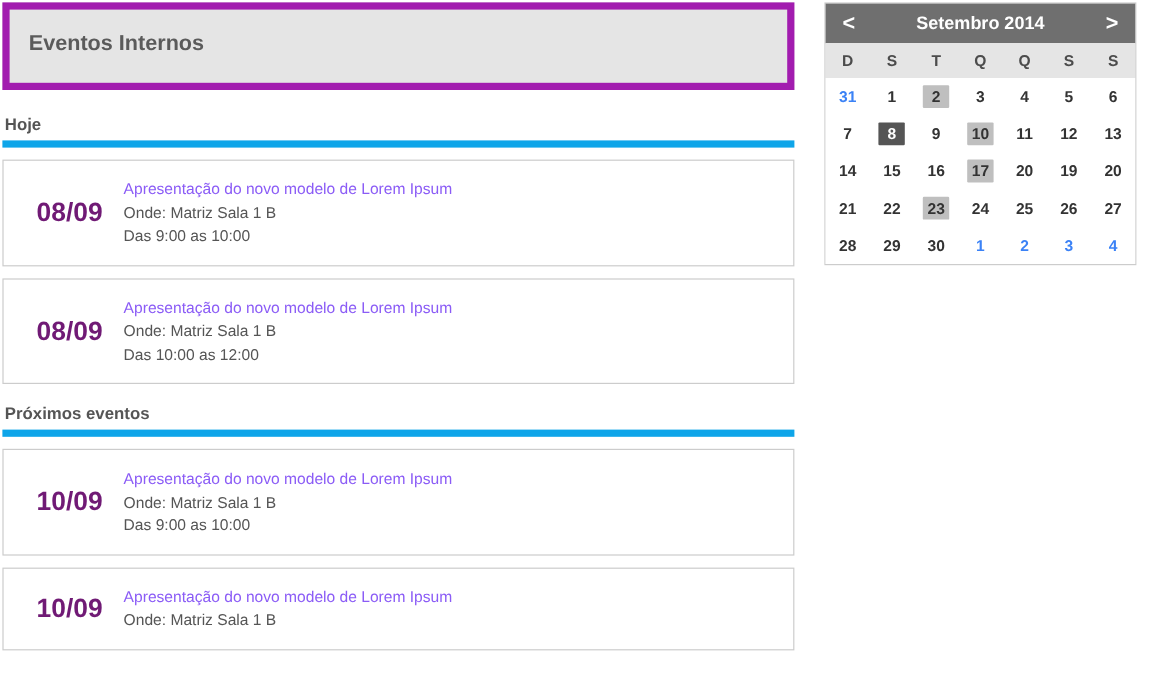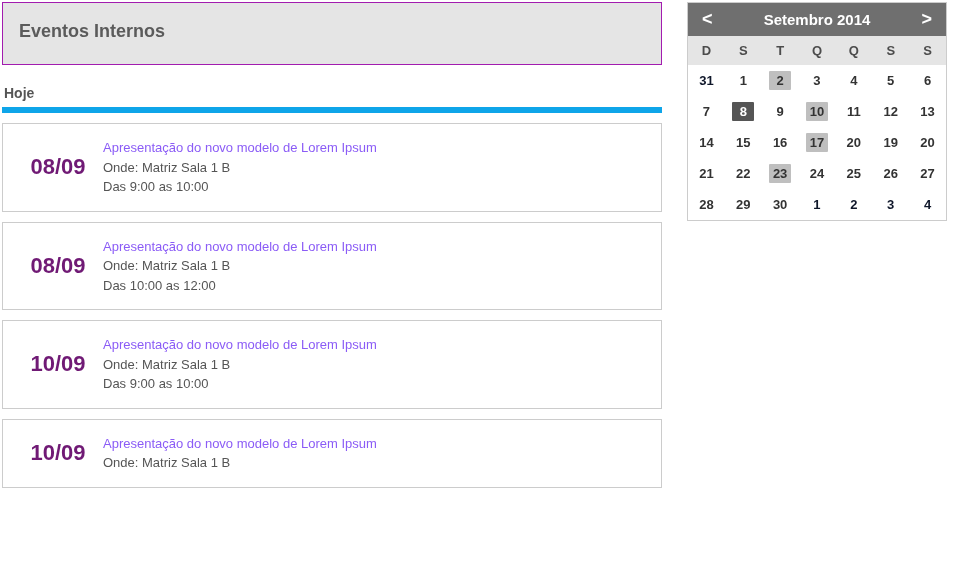--- a/index.html
+++ b/index.html
@@ -13,21 +13,21 @@
     gap: 25px;
   }
   .left {
     width: 660px;
   }
   .right {
     width: 260px;
   }
   .page-title-bar {
     background: #e5e5e5;
-    border: 1px solid #a21caf;
+    border: 6px solid #a21caf;
     padding: 18px 16px 22px 16px;
     margin-bottom: 14px;
   }
   .page-title {
     font-size: 18px;
     font-weight: bold;
     color: #5b5b5b;
   }
   .section-label {
     font-size: 14px;
@@ -103,21 +103,21 @@
     background: #fff;
   }
   .cal-cell {
     text-align: center;
     padding: 6px 0;
     font-size: 13px;
     font-weight: bold;
     color: #333;
     cursor: pointer;
   }
-  .cal-cell.other { color: #0f172a; }
+  .cal-cell.other { color: #3b82f6; }
   .cal-cell .box {
     display: inline-block;
     min-width: 22px;
     padding: 2px 3px;
     border-radius: 1px;
   }
   .cal-cell.selected .box {
     background: #555;
     color: #fff;
   }
@@ -147,20 +147,21 @@
 
   <div class="event-card">
     <div class="event-date">08/09</div>
     <div class="event-body">
       <div class="event-title">Apresentação do novo modelo de Lorem Ipsum</div>
       <div>Onde: Matriz Sala 1 B</div>
       <div>Das 10:00 as 12:00</div>
     </div>
   </div>
 
+  <div class="section-label">Próximos eventos</div>
 
   <div class="event-card">
     <div class="event-date">10/09</div>
     <div class="event-body">
       <div class="event-title">Apresentação do novo modelo de Lorem Ipsum</div>
       <div>Onde: Matriz Sala 1 B</div>
       <div>Das 9:00 as 10:00</div>
     </div>
   </div>
 

